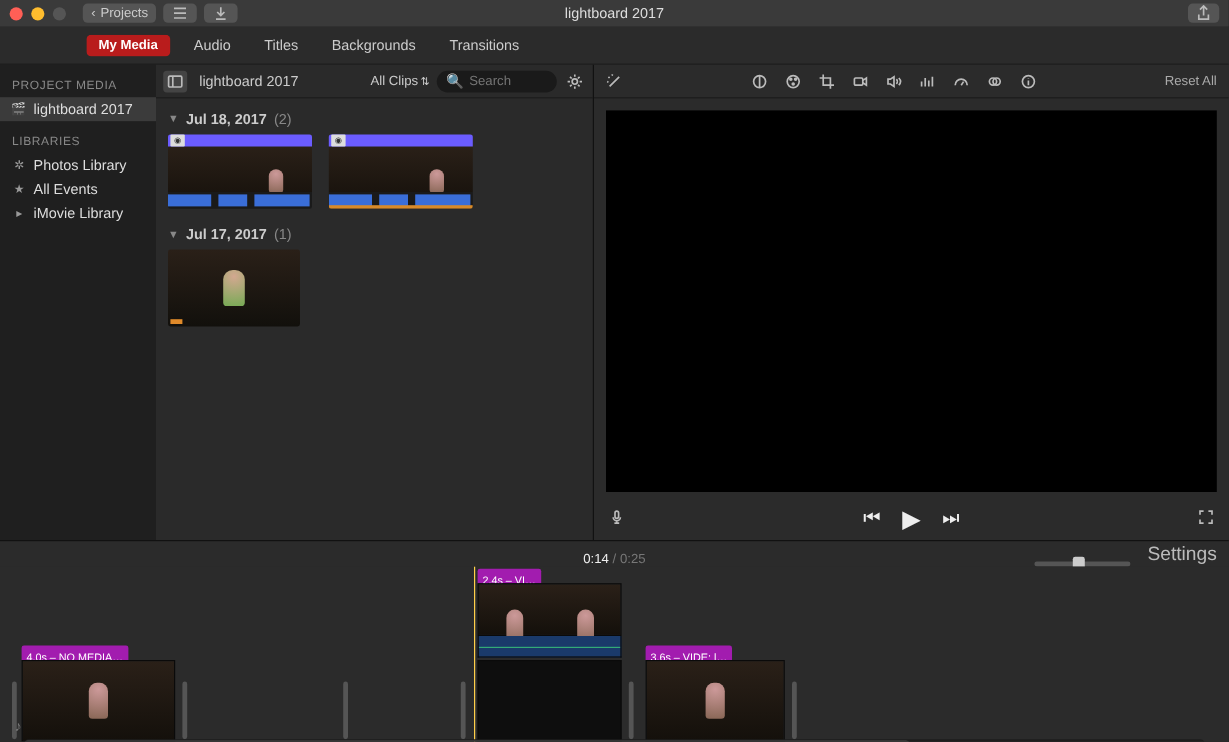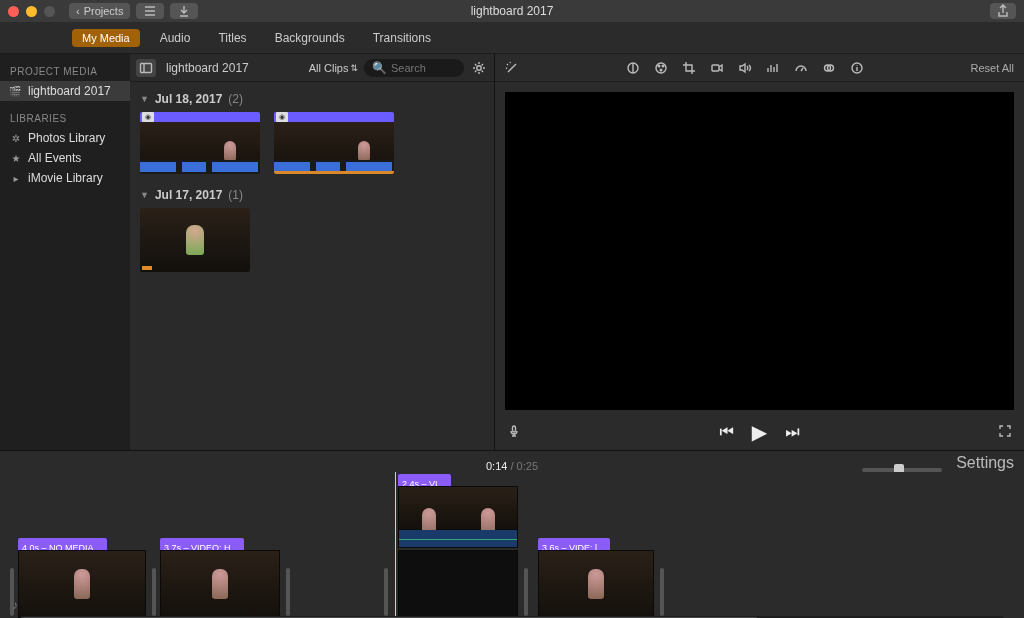--- a/index.html
+++ b/index.html
@@ -13,21 +13,21 @@
   .tb-btns { margin-left: 14px; display: flex; gap: 6px; }
   .tb-btn { background: #555; color:#ccc; height: 16px; border-radius: 4px; display: flex; align-items: center; padding: 0 7px; font-size: 11px; gap:4px; }
   .tb-btn.narrow { padding: 0 4px; width: 28px; justify-content:center; }
   .title { position: absolute; left: 0; right: 0; text-align: center; font-size: 12px; color: #ddd; pointer-events: none; }
   .share { position:absolute; right:8px; top:3px; background:#555; width:26px; height:16px; border-radius:4px; display:flex; align-items:center; justify-content:center; color:#aaa; font-size:11px;}
   
   
   .tabsrow { height: 32px; display:flex; align-items:center; background:#2b2b2b; border-bottom:1px solid #1c1c1c; }
   .tabseg { margin-left: 72px; display:flex; background:#444; border-radius:4px; height:18px; overflow:hidden; }
   .tabseg span { padding:0 10px; font-size:11px; display:flex; align-items:center; color:#ddd; }
-  .tabseg .active { background:#a16207; color:#fff; }
+  .tabseg .active { background:#b91c1c; color:#fff;font-weight:bold; }
   .tablinks { display:flex; gap:28px; margin-left:20px; }
   .tablinks span { font-size:12px; color:#ccc; }
   
   
   .main { display:flex; height: 396px; }
   .sidebar { width:130px; background:#1f1f1f; padding:8px 0; }
   .sb-head { padding:4px 10px; font-size:10px; color:#888; letter-spacing:.5px; text-transform:uppercase; }
   .sb-item { padding:3px 10px; font-size:12px; color:#ddd; display:flex; align-items:center; gap:6px; }
   .sb-item.sel { background:#3b3b3b; }
   .sb-icon { width:12px; height:12px; display:inline-flex; align-items:center; justify-content:center; font-size:10px; color:#999; }
@@ -81,21 +81,21 @@
   
   .tl-top { height:22px; background:#2b2b2b; border-top:1px solid #111; display:flex; align-items:flex-end; padding:0 10px; position:relative;}
   .tl-time { position:absolute; left:50%; transform:translateX(-50%); font-size:11px; }
   .tl-time .cur { color:#eee; } .tl-time .tot { color:#777; }
   .tl-top .zoom { margin-left:auto; width:80px; height:4px; background:#555; position:relative; border-radius:2px;}
   .tl-top .zoom::after { content:""; position:absolute; left:40%; top:-4px; width:10px; height:12px; background:#ccc; border-radius:2px 2px 4px 4px;}
   .tl-top .settings { margin-left:14px; font-size:16px; color:#bbb; }
   
   .timeline { height:158px; background:#2b2b2b; position:relative; overflow:hidden; }
   .tl-clip { position:absolute; }
-  .tl-label { position:absolute; top:-12px; left:0; height:12px; background:#8b5cf6; color:#fff; font-size:9px; padding:4px 4px; line-height:12px; white-space:nowrap; overflow:hidden; text-overflow:ellipsis; border-radius:2px 2px 0 0;text-decoration:underline;}
+  .tl-label { position:absolute; top:-12px; left:0; height:12px; background:#a21caf; color:#fff; font-size:9px; padding:4px 4px; line-height:12px; white-space:nowrap; overflow:hidden; text-overflow:ellipsis; border-radius:2px 2px 0 0;text-decoration:underline;}
   .tl-body { height:68px; background:linear-gradient(#2a2018,#14100b); border:1px solid #0a0a0a; position:relative; display:flex; align-items:center; justify-content:center; }
   .tl-body.person::after { content:""; width:16px; height:30px; background:radial-gradient(circle at 50% 18%, #c99, #865); border-radius:7px 7px 3px 3px; }
   .tl-body.double { display:flex; }
   .tl-body.double .h { flex:1; position:relative; }
   .tl-body.double .h::after { content:""; position:absolute; left:50%; top:24%; width:14px; height:28px; margin-left:-7px; background:radial-gradient(circle at 50% 18%, #c99, #865); border-radius:7px 7px 3px 3px; }
   .tl-body.dark { background:#0e0e0e; }
   .tl-body.screens { background:#111; }
   .tl-audio { height:18px; background:#1a3a6a; border:1px solid #0a0a0a; border-top:none; position:relative; overflow:hidden;}
   .tl-audio::before { content:""; position:absolute; left:0; right:0; top:50%; height:1px; background:#3a7; }
   .tl-handle { position:absolute; width:4px; background:#555; border-radius:2px; }
@@ -364,24 +364,20 @@
     <div class="tl-audio"></div>
   </div>
 
   <div class="tl-handle" style="left:10px; top:96px; height:48px"></div>
   <div class="tl-clip" style="left:18px; top:78px; width:128px">
     <div class="tl-label" style="max-width:90px">4.0s – NO MEDIA…</div>
     <div class="tl-body person"></div>
   </div>
 
   <div class="tl-handle" style="left:152px; top:96px; height:48px"></div>
-  <div class="tl-clip" style="left:160px; top:78px; width:120px">
-    <div class="tl-label" style="max-width:84px">3.7s – VIDEO: H…</div>
-    <div class="tl-body person"></div>
-  </div>
 
   <div class="tl-handle" style="left:286px; top:96px; height:48px"></div>
 
   <div class="tl-handle" style="left:384px; top:96px; height:48px"></div>
   <div class="tl-clip" style="left:398px; top:78px; width:120px">
     <div class="tl-body dark"></div>
 
   </div>
   <div class="tl-handle" style="left:524px; top:96px; height:48px"></div>
 

